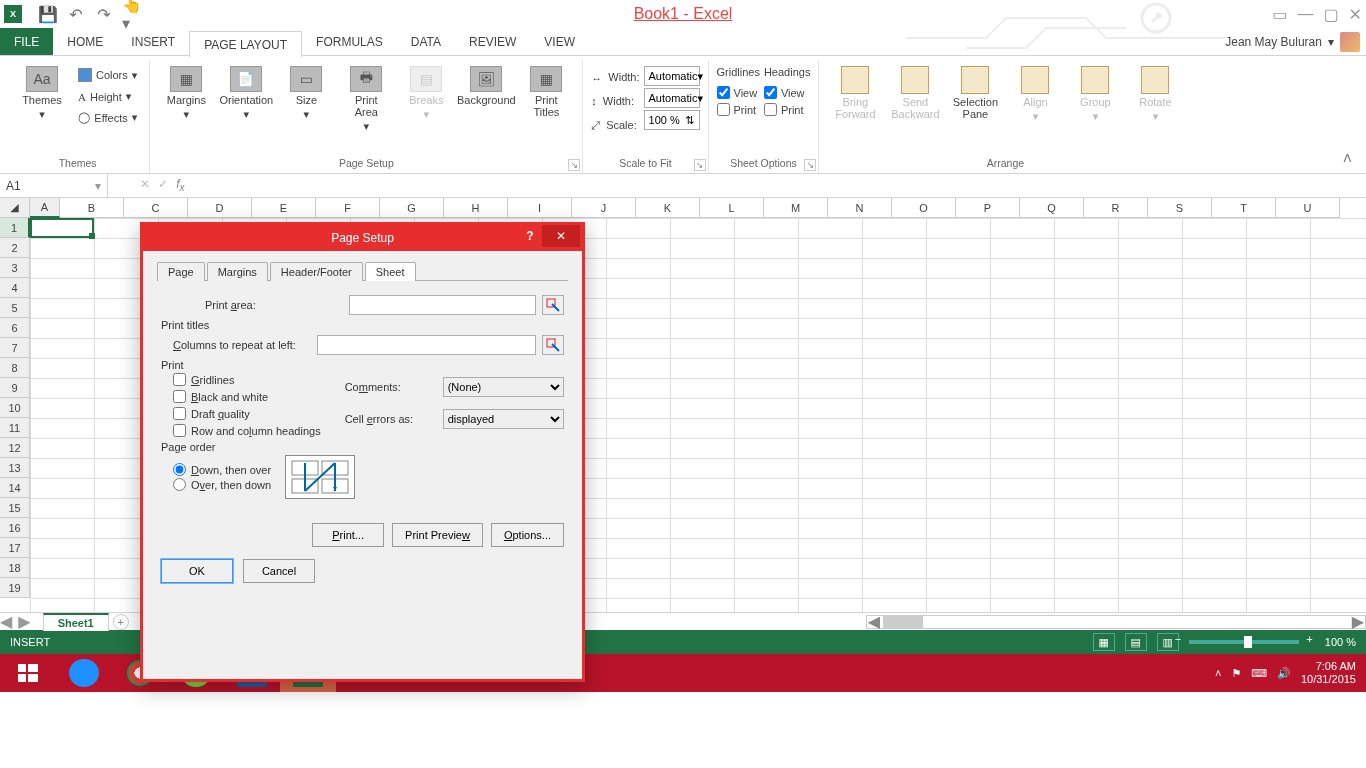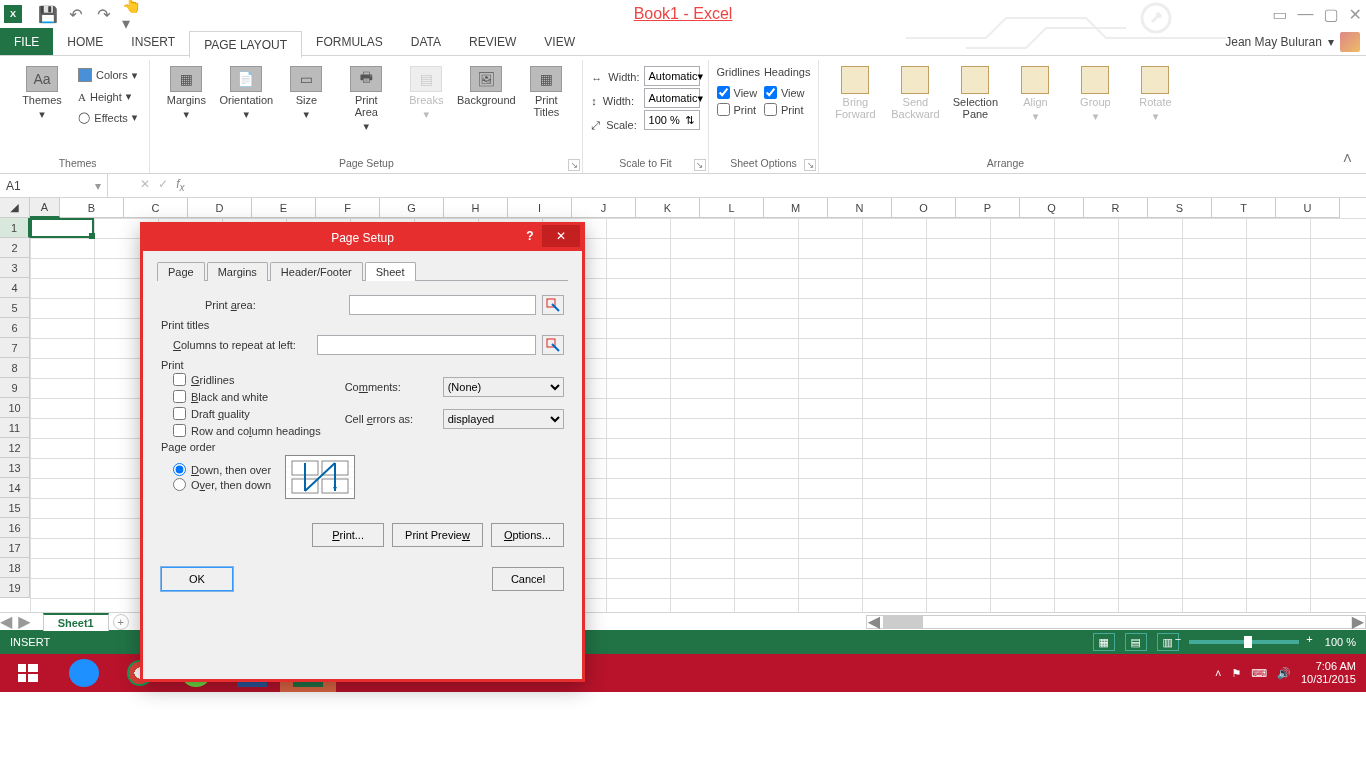--- a/index.html
+++ b/index.html
@@ -110,21 +110,21 @@
 .print-area { display:flex; gap:24px; }
 .print-col { display:flex; flex-direction:column; gap:4px; }
 .print-col label { display:flex; align-items:center; gap:5px; }
 .sel-row { display:flex; align-items:center; gap:6px; margin:4px 0; }
 .sel-row span { width:92px; }
 .sel-row select { flex:1; height:20px; border:1px solid #abadb3; font-size:11px; }
 .page-order { display:flex; gap:14px; align-items:center; }
 .po-opts label { display:flex; align-items:center; gap:5px; margin:2px 0; }
 .po-preview { width:70px;height:44px;border:1px solid #888;background:repeating-linear-gradient(#fff,#fff 10px,#eee 11px);display:flex;align-items:center;justify-content:center;}
 .dlg-mid-btns { display:flex; justify-content:flex-end; gap:8px; margin-top:24px; }
-.dlg-footer { margin-top:20px; display:flex; justify-content:space-between; gap:10px; }
+.dlg-footer { margin-top:12px; display:flex; justify-content:flex-start; gap:10px; }
 .btn { min-width:72px; height:24px; border:1px solid #999; background:#f0f0f0; font-size:11px; cursor:pointer; padding:0 12px; }
 .btn.primary { border:1px solid #3399ff; outline:1px solid #7eb4ea; }
 .undl { text-decoration: underline; }
 </style>
 </head>
 <body>
 
 <div class="titlebar">
   <div class="tb-left">
     <span class="tb-icon">X</span>

